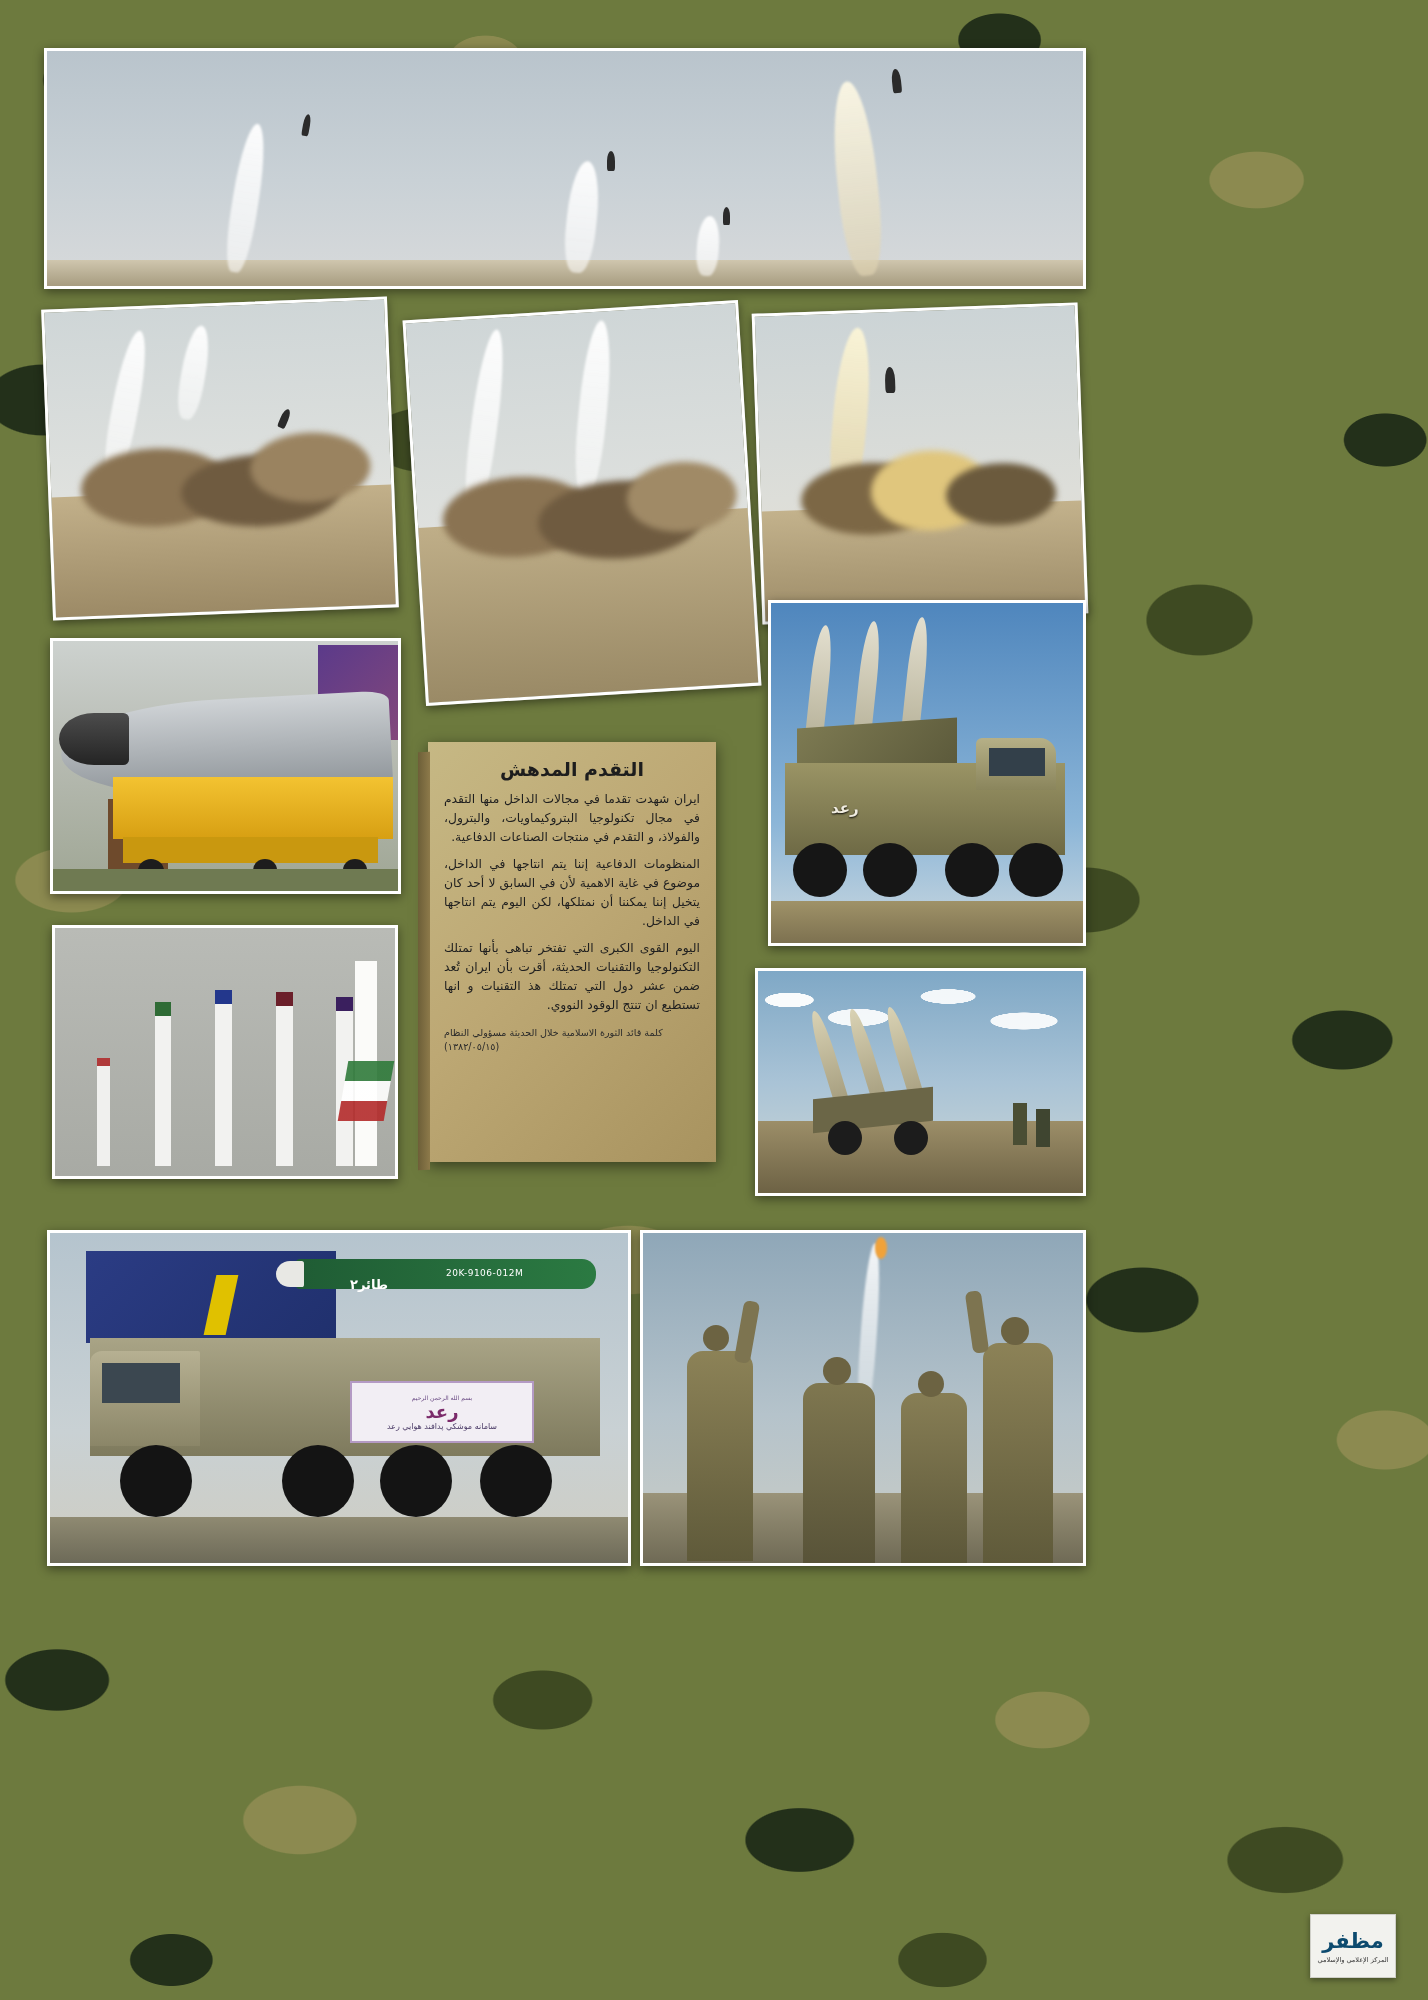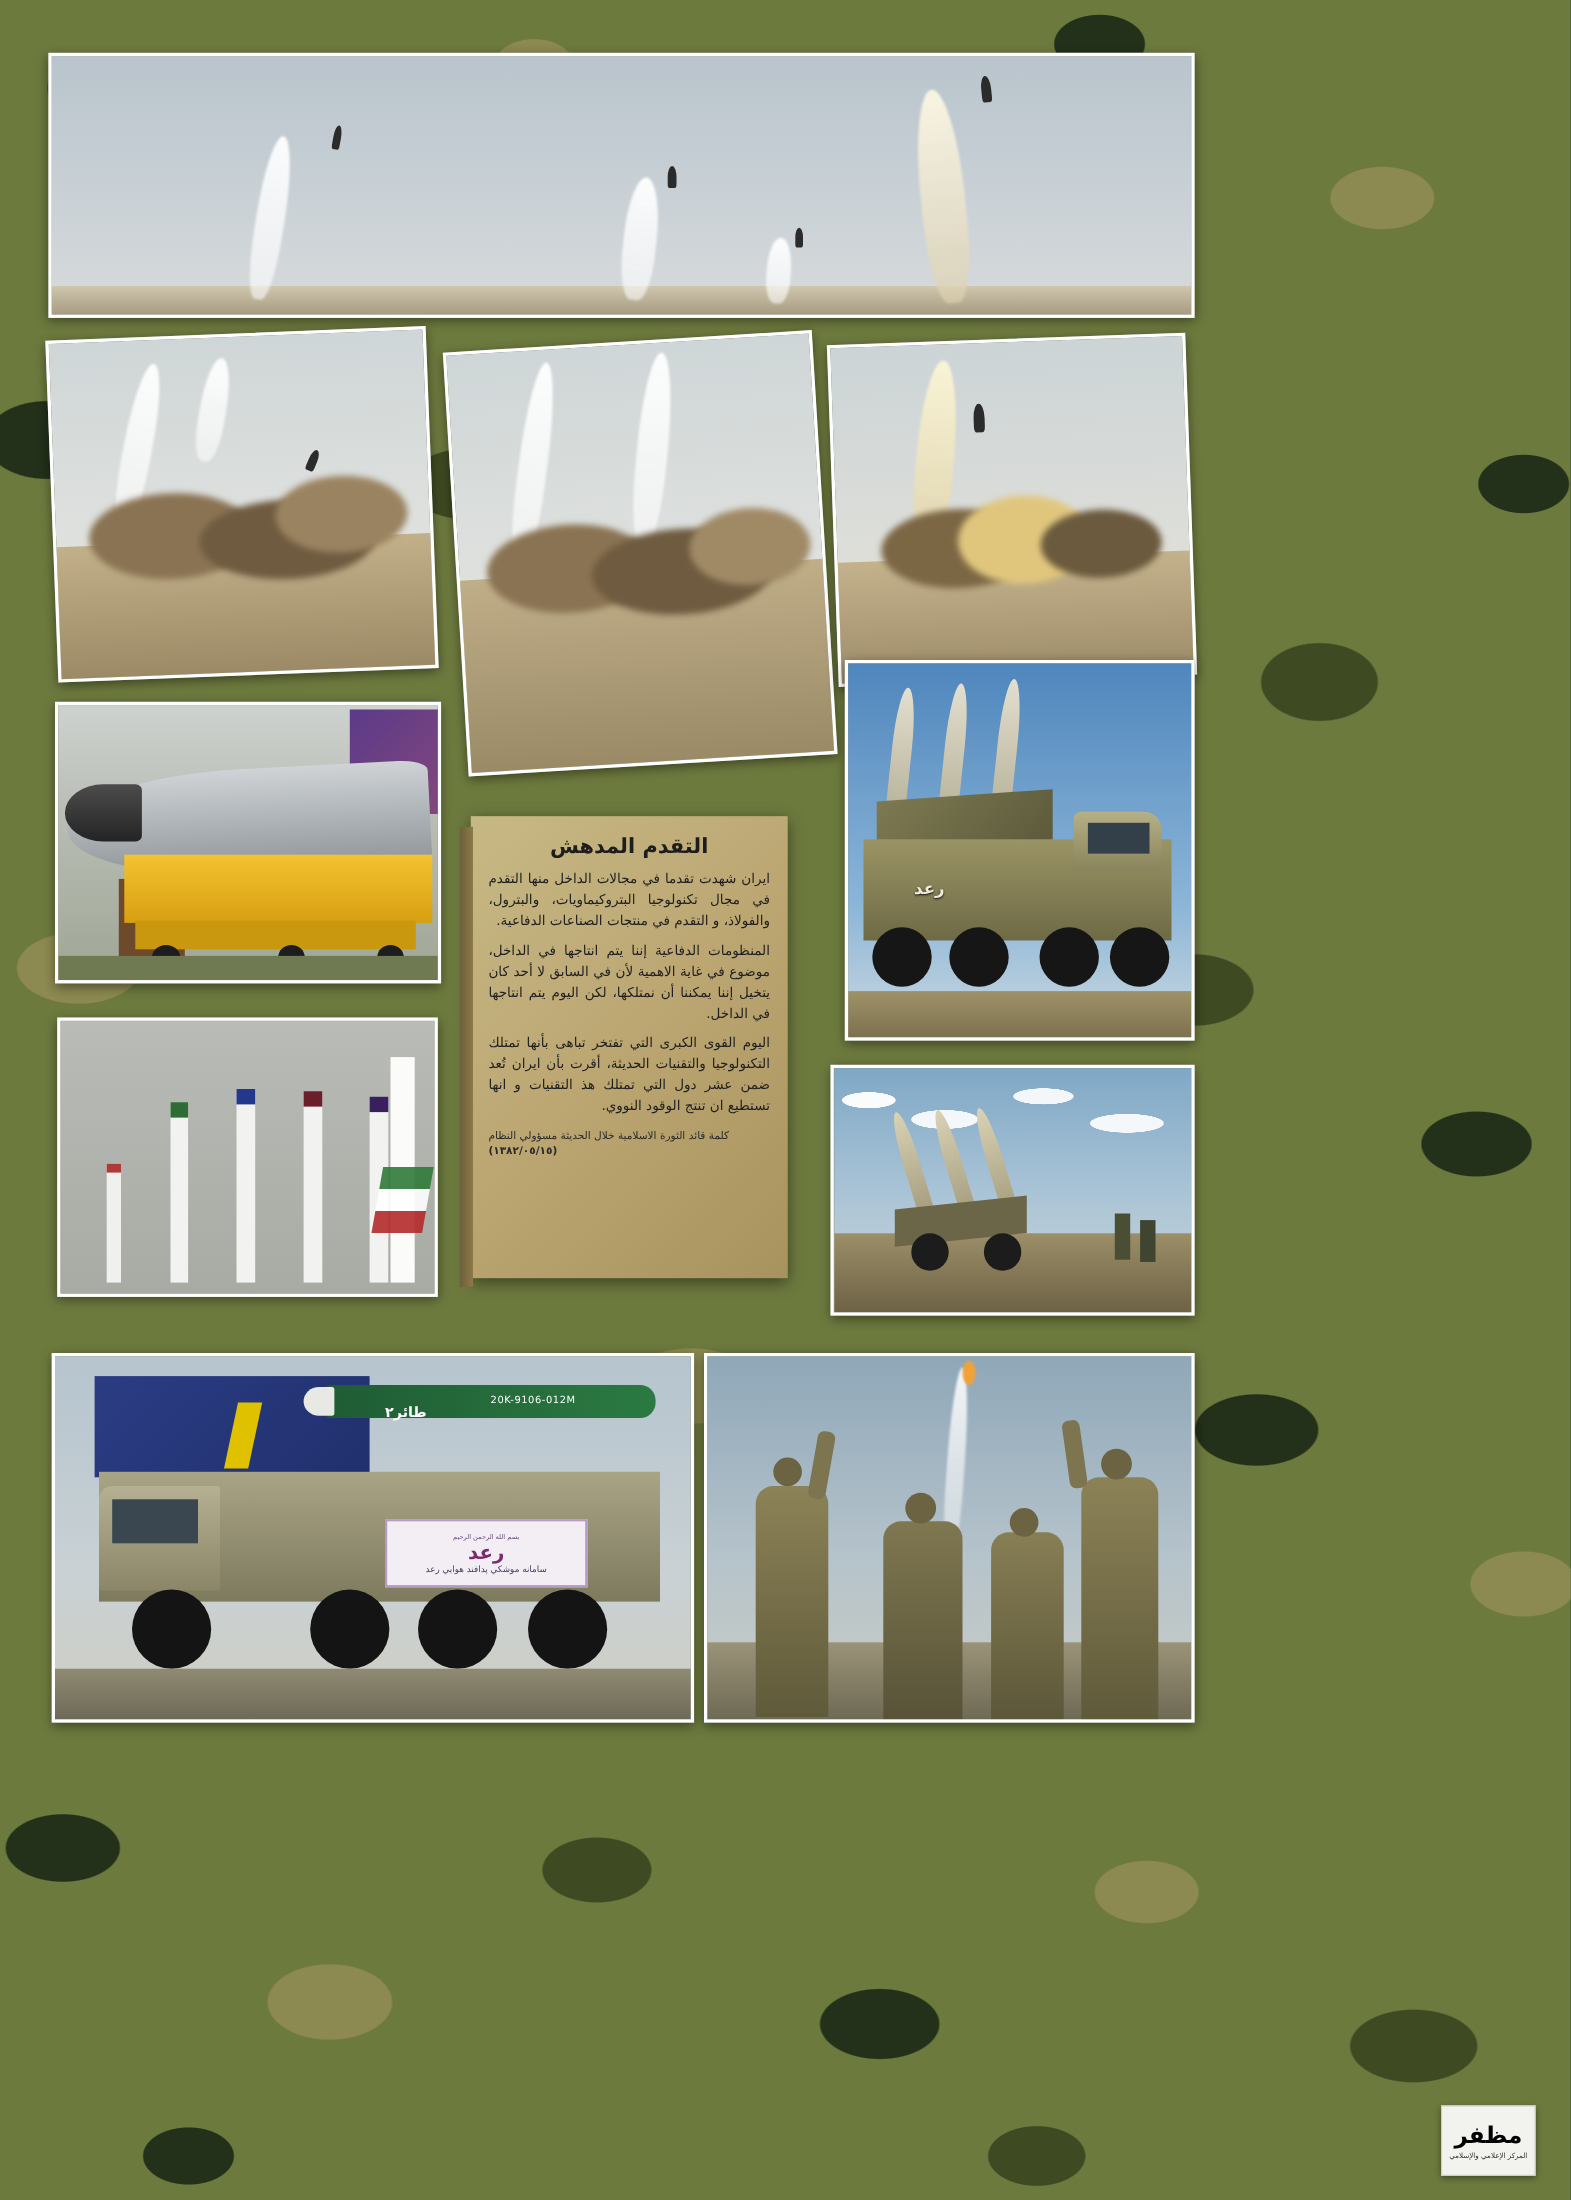--- a/index.html
+++ b/index.html
@@ -137,21 +137,21 @@
     background: #f2f2ee;
     border: 1px solid #cfcfc8;
     display: flex;
     flex-direction: column;
     align-items: center;
     justify-content: center;
     box-shadow: 0 2px 6px rgba(0,0,0,0.4);
   }
   .logo-mark {
     font-size: 21px;
-    color: #000000;
+    color: #0c4a6e;
     font-weight: bold;
     letter-spacing: -1px;
   }
   .logo-sub {
     font-size: 6.5px;
     color: #333;
     margin-top: 3px;
   }
 </style>
 </head>
@@ -304,19 +304,19 @@
   <div style="position:absolute; left:358px; top:84px; width:28px; height:28px; background:#6c6342; border-radius:50%;"></div>
   <div style="position:absolute; left:326px; top:58px; width:16px; height:62px; background:#7d7450; transform:rotate(-8deg); border-radius:6px;"></div>
 </div>
 
 <div class="panel">
   <div class="panel-title">التقدم المدهش</div>
   <p>ايران شهدت تقدما في مجالات الداخل منها التقدم في مجال تكنولوجيا البتروكيماويات، والبترول، والفولاذ، و التقدم في منتجات الصناعات الدفاعية.</p>
   <p>المنظومات الدفاعية إننا يتم انتاجها في الداخل، موضوع في غاية الاهمية لأن في السابق لا أحد كان يتخيل إننا يمكننا أن نمتلكها، لكن اليوم يتم انتاجها في الداخل.</p>
   <p>اليوم القوى الكبرى التي تفتخر تباهى بأنها تمتلك التكنولوجيا والتقنيات الحديثة، أقرت بأن ايران تُعد ضمن عشر دول التي تمتلك هذ التقنيات و انها تستطيع ان تنتج الوقود النووي.</p>
   <div class="attrib">كلمة قائد الثورة الاسلامية خلال الحديثة مسؤولي النظام</div>
-  <div class="attrib" style="margin-top:0;font-weight:bold;">(١٣٨٢/٠٥/١٥)</div>
+  <div class="attrib" style="margin-top:0;">(١٣٨٢/٠٥/١٥)</div>
 </div>
 
 <div class="logo-box">
   <div class="logo-mark">مظفر</div>
   <div class="logo-sub">المركز الإعلامي والإسلامي</div>
 </div>
 
 </body></html>

